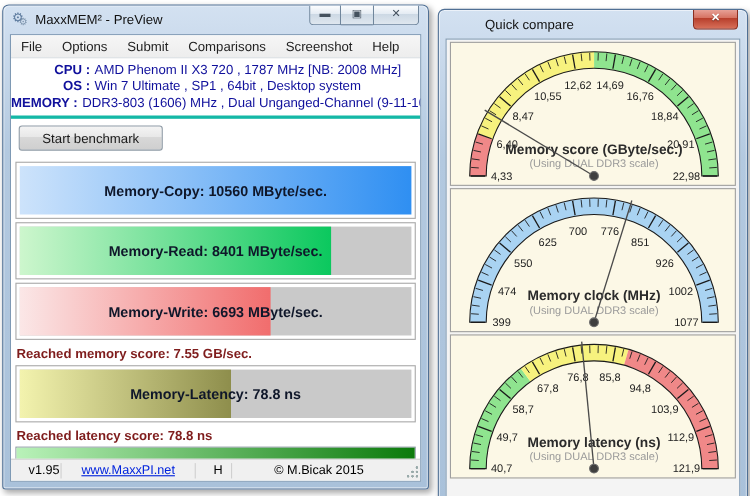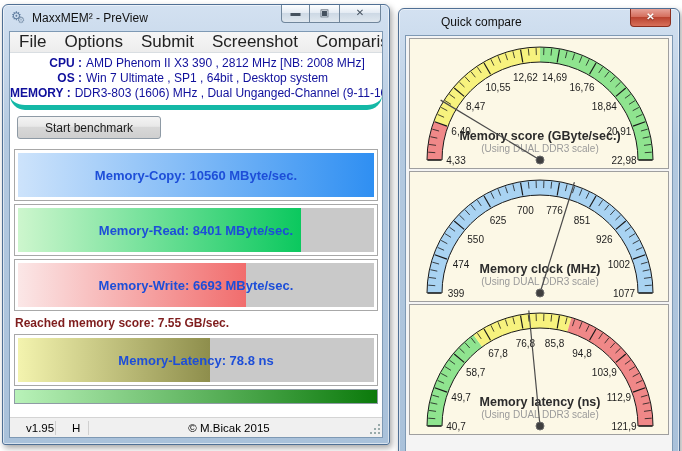--- a/index.html
+++ b/index.html
@@ -22,38 +22,38 @@
   .win-btn.first { border-radius:0 0 0 4px; }
   .win-btn.mid { border-left:none; border-right:none; }
   .win-btn.close-lite { border-radius:0 0 4px 0; width:42px; }
   .win-btn.close-red { border-radius:0 0 4px 4px; width:41px; height:18px;
              background:linear-gradient(#e7a197,#d5705f 45%,#b8402d 46%,#d8705a);
              color:#fff; font-weight:bold; border:1px solid #8c2e1f; border-top:none; text-shadow:0 1px 1px rgba(0,0,0,.4); }
 
   
   #main-win { left:2px; top:4px; width:388px; height:441px; }
 
-  .menubar { height:21px; background:linear-gradient(#f6f6f6,#ededed); border-bottom:1px solid #d9dee2; display:flex; align-items:center; font-size:17px; color:#222; }
+  .menubar { height:21px; background:linear-gradient(#f6f6f6,#ededed); border-bottom:1px solid #d9dee2; display:flex; align-items:center; font-size:12px; color:#222; }
   .menu-item { padding:2px 9px; }
 
-  .info-panel { padding:3px 4px 4px 0; border-bottom:5px solid #14b8a6;border-radius:15px; }
+  .info-panel { padding:3px 4px 4px 0; border-bottom:3px solid #14b8a6; }
   .info-row { display:flex; font-size:12px; line-height:15px; color:#10109c; }
   .info-label { width:72px; text-align:right; font-weight:bold; margin-right:4px; white-space:nowrap; }
   .info-value { white-space:nowrap; }
 
   .bench-row { position:relative; height:37px; }
-  .start-btn { position:absolute; left:7px; top:6px; width:144px; height:23px; border:1px solid #8e9aa5; border-radius:3px;
+  .start-btn { position:absolute; left:7px; top:6px; width:131px; height:23px; border:1px solid #8e9aa5; border-radius:3px;
                background:linear-gradient(#f4f4f4,#e8e8e8 45%,#d8d8d8 46%,#cfcfcf); font-size:12px; color:#1a1a1a; font-family:"Liberation Sans",sans-serif; }
   .timing-block { position:absolute; right:5px; top:3px; text-align:right; font-size:12px; font-weight:bold; color:#000; line-height:15px; }
 
   .bar-panel { margin:2px 4px 3px 4px; border:1px solid #a8a8a8; background:#fff; padding:3px; }
   .bar-track { position:relative; height:44px; background:#c9c9c9; }
   .bar-fill { height:100%; }
   .bar-label { position:absolute; left:0; right:0; top:0; bottom:0; display:flex; align-items:center; justify-content:center;
-               font-size:13px; font-weight:bold; color:#1d4ed8; }
+               font-size:13px; font-weight:bold; color:#0f172a; }
 
   .score-line { font-size:12px; font-weight:bold; color:#7f1d1d; padding:2px 0 2px 5px; }
 
   .progress-outer { margin:1px 4px 2px 4px; border:1px solid #8f9ba5; height:15px; padding:0; background:#e8e8e8; }
   .progress-fill { height:100%; }
 
   .statusbar { position:absolute; left:0; right:0; bottom:0; height:20px; background:#f0f0f0; border-top:1px solid #d4d4d4;
                display:flex; align-items:center; font-size:11.5px; color:#000; }
   .status-cell { padding:0 16px; height:14px; line-height:14px; border-right:1px solid #d0d0d0; white-space:nowrap; }
   .status-cell.version { width:46px; text-align:center; }
@@ -92,29 +92,29 @@
     <div class="win-btn first"><span>▬</span></div>
     <div class="win-btn mid"><span>▣</span></div>
     <div class="win-btn close-lite"><span>✕</span></div>
   </div>
 
   <div class="client">
     <div class="menubar">
       <span class="menu-item">File</span>
       <span class="menu-item">Options</span>
       <span class="menu-item">Submit</span>
+      <span class="menu-item">Comparisons</span>
       <span class="menu-item">Screenshot</span>
-      <span class="menu-item">Comparisons</span>
       <span class="menu-item">Help</span>
     </div>
 
     <div class="info-panel">
       <div class="info-row">
         <span class="info-label">CPU :</span>
-        <span class="info-value">AMD Phenom II X3 390 , 2812 MHz  [NB: 2008 MHz]</span>
+        <span class="info-value">AMD Phenom II X3 720 , 1787 MHz  [NB: 2008 MHz]</span>
       </div>
       <div class="info-row">
         <span class="info-label">OS :</span>
         <span class="info-value">Win 7 Ultimate , SP1 , 64bit , Desktop system</span>
       </div>
       <div class="info-row">
         <span class="info-label">MEMORY :</span>
         <span class="info-value">DDR3-803 (1606) MHz , Dual Unganged-Channel (9-11-10-24-1T)</span>
       </div>
     </div>
@@ -148,27 +148,29 @@
 
     <div class="score-line">Reached memory score: 7.55 GB/sec.</div>
 
     <div class="bar-panel">
       <div class="bar-track">
         <div class="bar-fill" style="width: 54%; background: linear-gradient(to right, rgb(243, 243, 174), rgb(142, 142, 76));"></div>
         <div class="bar-label">Memory-Latency: 78.8 ns</div>
       </div>
     </div>
 
+    <div class="score-line">Reached latency score: 78.8 ns</div>
 
     <div class="progress-outer">
       <div class="progress-fill" style="width: 100%; background: linear-gradient(to right, rgb(185, 242, 185), rgb(11, 122, 11));"></div>
     </div>
 
     <div class="statusbar">
       <div class="status-cell version">v1.95</div>
+      <div class="status-cell link-cell"><span class="status-link">www.MaxxPI.net</span></div>
       <div class="status-cell h-cell">H</div>
       <div class="status-cell copyright">© M.Bicak 2015</div>
       <div class="grip"></div>
     </div>
   </div>
 </div>
 
 <div class="window" id="compare-win">
   <div class="titlebar">
     <span class="title-text" style="margin-left:2px">Quick compare</span>

